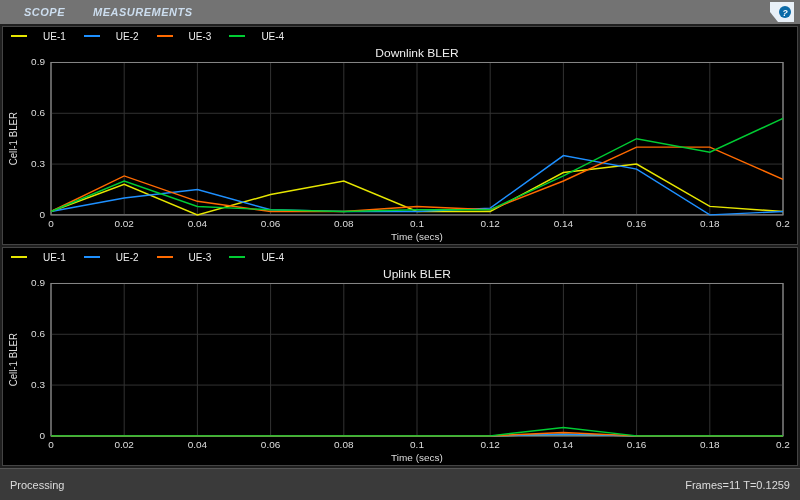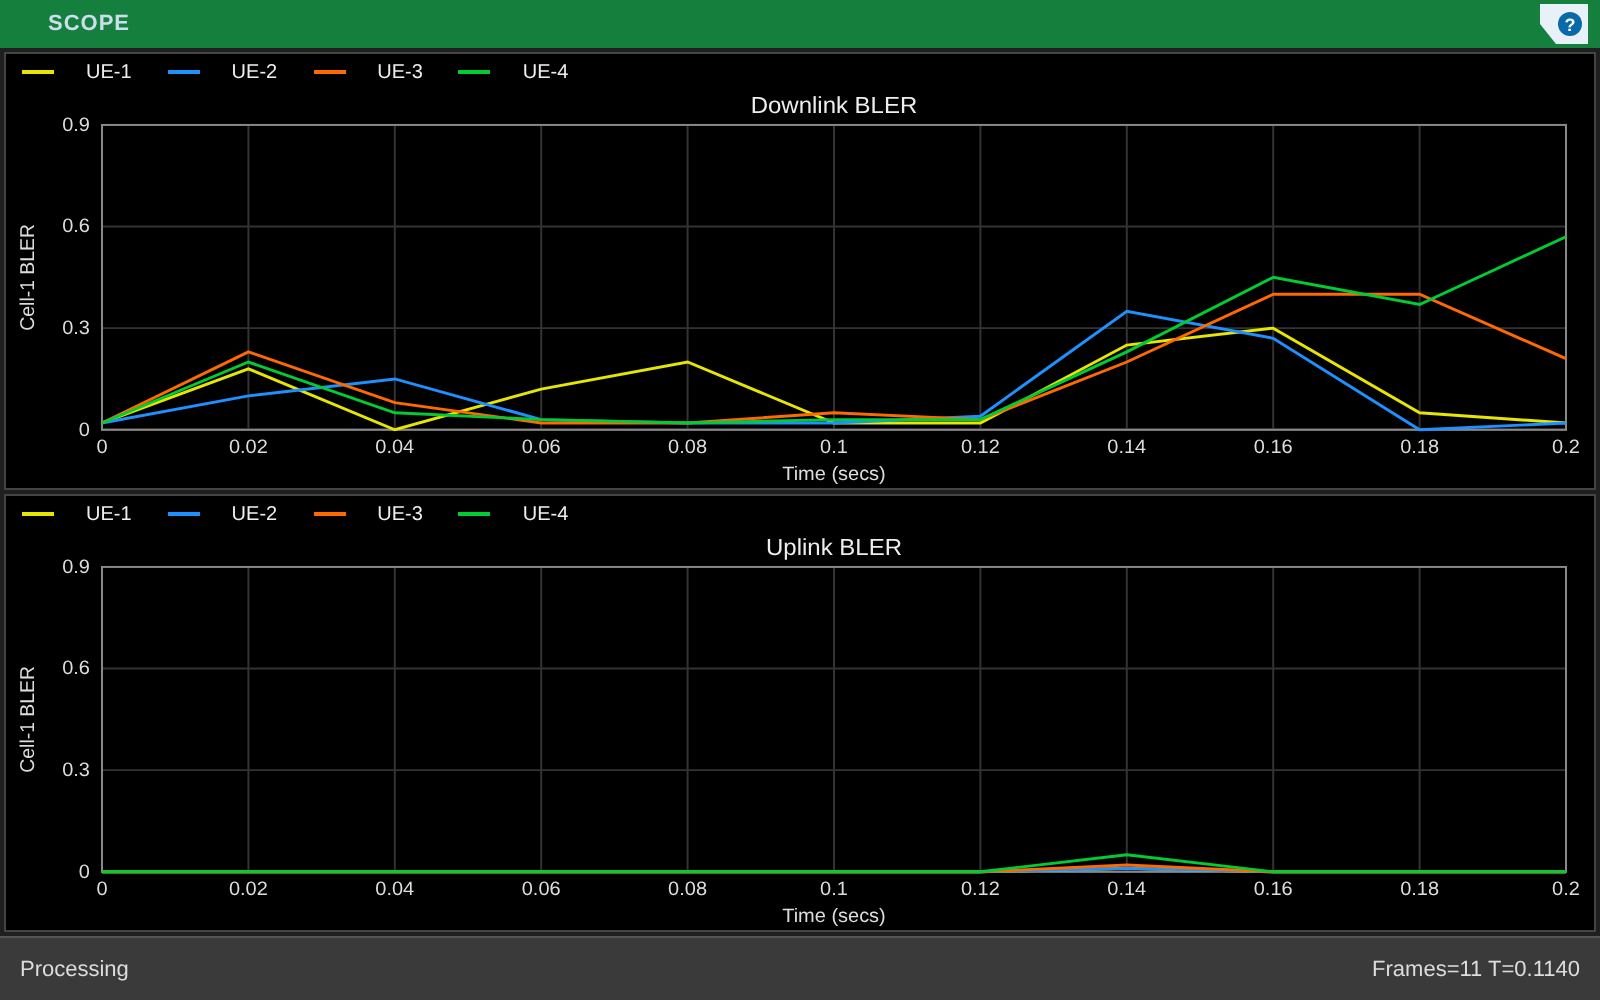--- a/index.html
+++ b/index.html
@@ -1,18 +1,18 @@
 <!DOCTYPE html>
 <html><head>
 <meta charset="utf-8">
 <style>
   * { box-sizing: border-box; margin: 0; padding: 0; }
   html, body { width: 800px; height: 500px; overflow: hidden; font-family: Arial, sans-serif; background: #000; }
   .root { width: 800px; height: 500px; display: flex; flex-direction: column; background: #1a1a1a; }
-  .toolbar { height: 24px; background: #15803d; display: flex; align-items: center; padding: 0 10px; position: relative; }
+  .toolbar { height: 24px; background: #737373; display: flex; align-items: center; padding: 0 10px; position: relative; font-style: italic; }
   .toolbar .tab { color: #cde; font-size: 11px; font-weight: 600; padding: 0 14px; height: 100%; display: flex; align-items: center; cursor: pointer; letter-spacing: 0.5px; }
   .toolbar .help { position: absolute; right: 6px; top: 2px; width: 24px; height: 20px; }
   .toolbar .help svg { width: 24px; height: 20px; }
   .plots { flex: 1; display: flex; flex-direction: column; background: #1f1f1f; }
   .panel { flex: 1; display: flex; flex-direction: column; border: 1px solid #444; margin: 2px 2px 0 2px; background: #000; position: relative; }
   .panel:last-of-type { margin-bottom: 2px; }
   .legend { height: 18px; display: flex; align-items: center; padding-left: 8px; gap: 18px; background: #000; }
   .legend .item { display: flex; align-items: center; gap: 16px; font-size: 10px; color: #eee; }
   .legend .swatch { width: 16px; height: 2px; }
   .chart-wrap { flex: 1; position: relative; }
@@ -23,20 +23,21 @@
   .grid-line { stroke: #333; stroke-width: 1; }
   .series { fill: none; stroke-width: 1.5; }
 </style>
 </head>
 <body>
 
 <div class="root">
 
   <div class="toolbar">
     <div class="tab">SCOPE</div>
+    <div class="tab">MEASUREMENTS</div>
     <div class="help">
       <svg viewBox="0 0 24 20">
         <path d="M0 0 H24 V20 H8 L0 10 Z" fill="#e8f0f8"></path>
         <circle cx="15" cy="10" r="6" fill="#0a6aa8"></circle>
         <text x="15" y="13.5" text-anchor="middle" font-size="9" font-weight="bold" fill="#fff">?</text>
       </svg>
     </div>
   </div>
 
   <div class="plots">
@@ -166,16 +167,16 @@
             <path d="M48 175 L121.19999999999999 175 L194.39999999999998 175 L267.6 175 L340.79999999999995 175 L414 175 L487.2 175 L560.4000000000001 171.51111111111112 L633.5999999999999 175 L706.8 175 L780 175 " class="series" stroke="#ff6a00"></path>
             <path d="M48 175 L121.19999999999999 175 L194.39999999999998 175 L267.6 175 L340.79999999999995 175 L414 175 L487.2 175 L560.4000000000001 166.27777777777777 L633.5999999999999 175 L706.8 175 L780 175 " class="series" stroke="#00cc33"></path>
           </svg>
       </div>
     </div>
 
   </div>
 
   <div class="statusbar">
     <span>Processing</span>
-    <span>Frames=11  T=0.1140</span>
+    <span>Frames=11  T=0.1259</span>
   </div>
 
 </div>
 
 </body></html>

